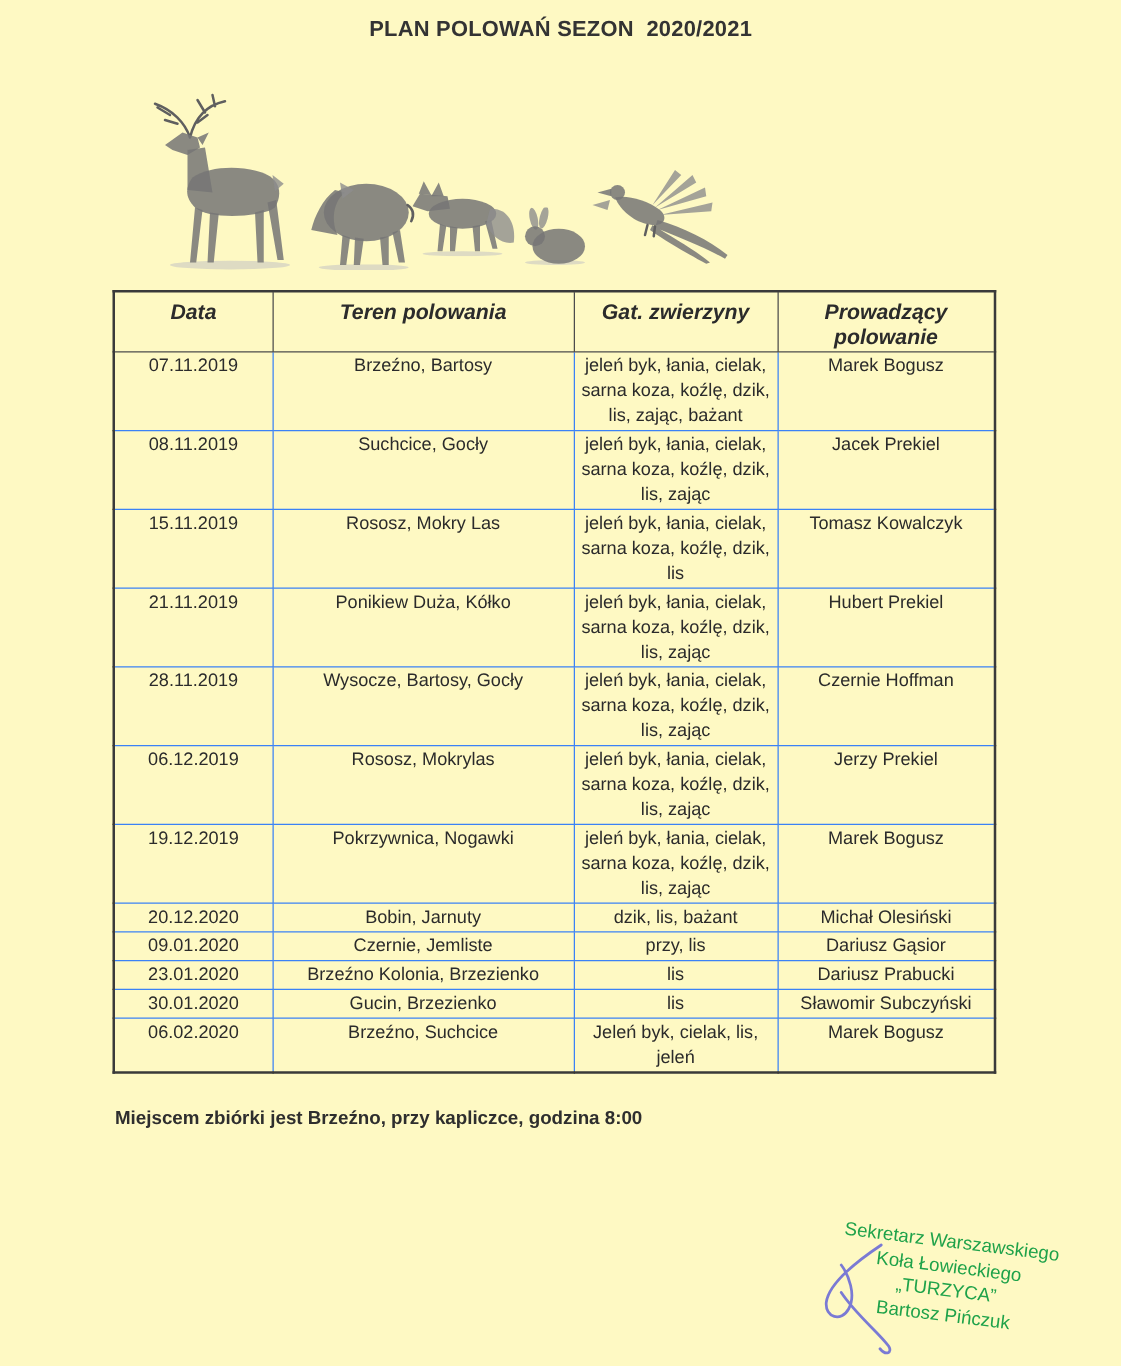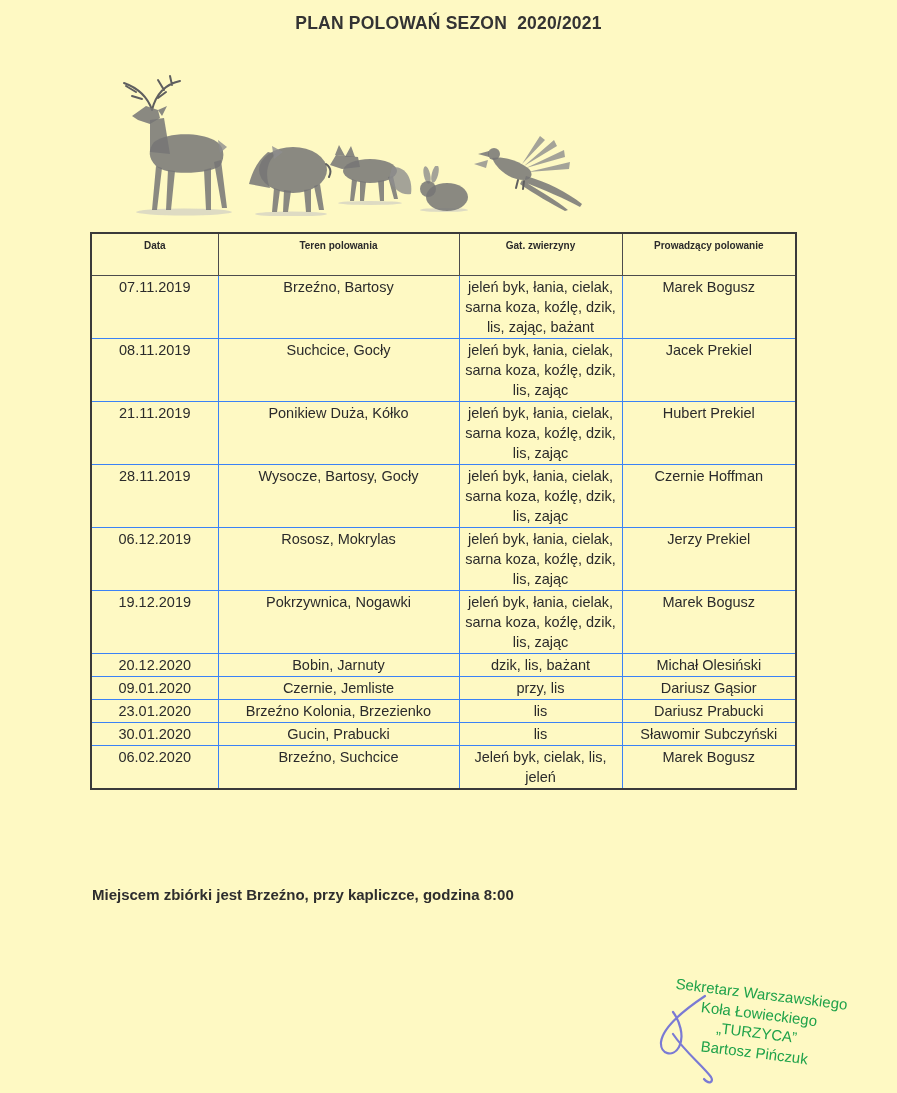--- a/index.html
+++ b/index.html
@@ -15,21 +15,21 @@
   .rabbit{left:414px;top:166px;width:56px;height:46px;}
   .pheasant{left:472px;top:130px;width:118px;height:84px;}
   .ink{fill:#757575;fill-opacity:.85;}
   .ink2{fill:#8d8d8d;fill-opacity:.8;}
   .line{stroke:#5f5f5f;stroke-width:2;fill:none;stroke-linecap:round;}
   .ground{fill:#c2c2c2;fill-opacity:.55;}
   
   table.plan{position:absolute;left:90px;top:232px;width:705px;border-collapse:collapse;
              table-layout:fixed;border:2px solid #3a3a3a;}
   table.plan th{border:1px solid #4c4c4c;height:34px;vertical-align:top;padding-top:6px;
-                font-size:10px;font-weight:bold;text-align:center;}
+                font-size:17px;font-weight:bold;text-align:center;font-style:italic;}
   table.plan td{border:1px solid #3b82f6;font-size:14.5px;line-height:20px;text-align:center;
                 vertical-align:top;padding:1px 5px;}
   .note{position:absolute;left:92px;top:886px;margin:0;font-size:15px;font-weight:bold;color:#2e2e2e;}
   
   .stamp{position:absolute;left:638px;top:984px;width:240px;text-align:center;
          font-size:15px;line-height:19.5px;transform:rotate(7deg);}
   .stamp div{white-space:pre;}
   .signature{position:absolute;left:645px;top:990px;width:120px;height:102px;}
   .signature path{fill:none;stroke-width:2.2px;stroke-linecap:round;opacity:.9;}
 </style>
@@ -109,20 +109,26 @@
       <td>Marek Bogusz</td>
     </tr>
 
     <tr>
       <td>08.11.2019</td>
       <td>Suchcice, Gocły</td>
       <td>jeleń byk, łania, cielak, sarna koza, koźlę, dzik, lis, zając</td>
       <td>Jacek Prekiel</td>
     </tr>
 
+    <tr>
+      <td>15.11.2019</td>
+      <td>Rososz, Mokry Las</td>
+      <td>jeleń byk, łania, cielak, sarna koza, koźlę, dzik, lis</td>
+      <td>Tomasz Kowalczyk</td>
+    </tr>
 
     <tr>
       <td>21.11.2019</td>
       <td>Ponikiew Duża, Kółko</td>
       <td>jeleń byk, łania, cielak, sarna koza, koźlę, dzik, lis, zając</td>
       <td>Hubert Prekiel</td>
     </tr>
 
     <tr>
       <td>28.11.2019</td>
@@ -161,21 +167,21 @@
 
     <tr>
       <td>23.01.2020</td>
       <td>Brzeźno Kolonia, Brzezienko</td>
       <td>lis</td>
       <td>Dariusz Prabucki</td>
     </tr>
 
     <tr>
       <td>30.01.2020</td>
-      <td>Gucin, Prabucki</td>
+      <td>Gucin, Brzezienko</td>
       <td>lis</td>
       <td>Sławomir Subczyński</td>
     </tr>
 
     <tr>
       <td>06.02.2020</td>
       <td>Brzeźno, Suchcice</td>
       <td>Jeleń byk, cielak, lis, jeleń</td>
       <td>Marek Bogusz</td>
     </tr>

